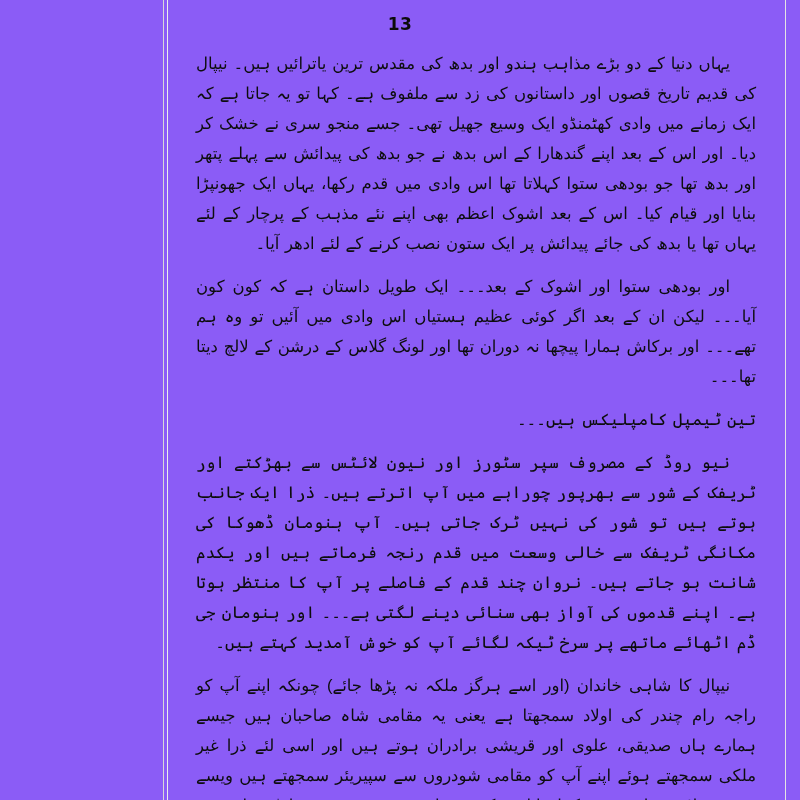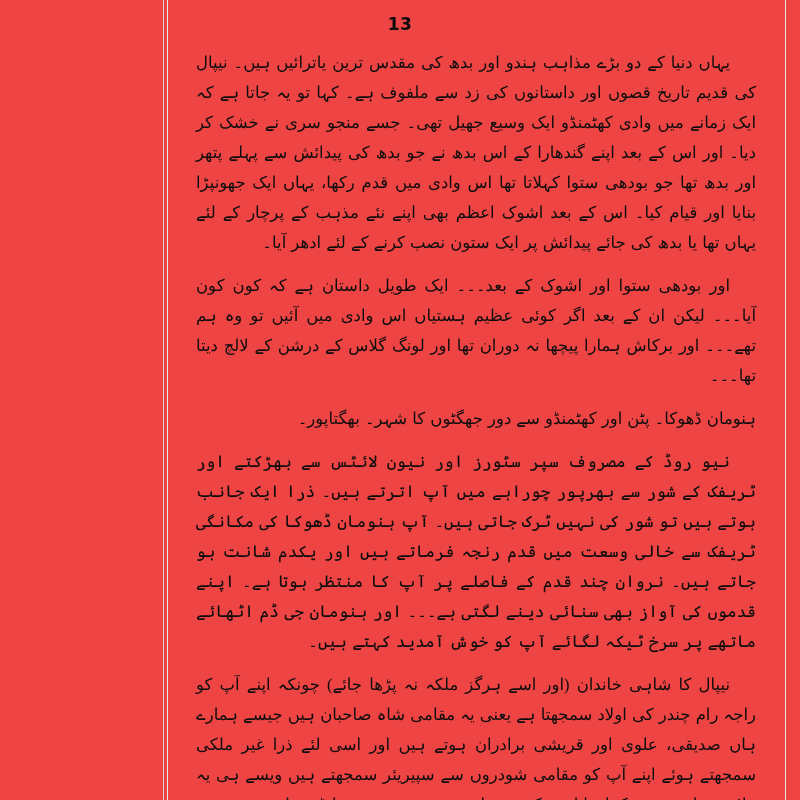--- a/index.html
+++ b/index.html
@@ -11,21 +11,21 @@
     width: 800px;
     height: 800px;
     overflow: hidden;
     font-family: "DejaVu Sans", sans-serif;
     color: #111111;
   }
   .page {
     position: relative;
     width: 800px;
     height: 800px;
-    background: #ef4444;
+    background: #8b5cf6;
   }
   
   .edge-left {
     position: absolute;
     left: 163px;
     top: 0;
     width: 1px;
     height: 800px;
     background: #d8d8d8;
   }
@@ -61,21 +61,21 @@
     position: absolute;
     top: 48px;
     left: 196px;
     width: 560px;
     direction: rtl;
     text-align: justify;
     text-align-last: right;
     unicode-bidi: embed;
   }
   .para {
-    font-family: Liberation Serif, serif;
+    font-family: Liberation Sans, sans-serif;
     font-size: 16.5px;
     line-height: 30px;
     color: #0d0d0d;
     margin: 0 0 13px 0;
     text-indent: 26px;
     word-spacing: 1px;
   }
   .para.no-indent {
     text-indent: 0;
   }
@@ -93,17 +93,17 @@
 <div class="page">
   <div class="edge-left"></div>
   <div class="edge-left2"></div>
   <div class="edge-right"></div>
 
   <div class="page-number">13</div>
 
   <div class="text-block">
     <p class="para">یہاں دنیا کے دو بڑے مذاہب ہندو اور بدھ کی مقدس ترین یاترائیں ہیں۔ نیپال کی قدیم تاریخ قصوں اور داستانوں کی زد سے ملفوف ہے۔ کہا تو یہ جاتا ہے کہ ایک زمانے میں وادی کھٹمنڈو ایک وسیع جھیل تھی۔ جسے منجو سری نے خشک کر دیا۔ اور اس کے بعد اپنے گندھارا کے اس بدھ نے جو بدھ کی پیدائش سے پہلے پتھر اور بدھ تھا جو بودھی ستوا کہلاتا تھا اس وادی میں قدم رکھا، یہاں ایک جھونپڑا بنایا اور قیام کیا۔ اس کے بعد اشوک اعظم بھی اپنے نئے مذہب کے پرچار کے لئے یہاں تھا یا بدھ کی جائے پیدائش پر ایک ستون نصب کرنے کے لئے ادھر آیا۔</p>
     <p class="para">اور بودھی ستوا اور اشوک کے بعد۔۔۔ ایک طویل داستان ہے کہ کون کون آیا۔۔۔ لیکن ان کے بعد اگر کوئی عظیم ہستیاں اس وادی میں آئیں تو وہ ہم تھے۔۔۔ اور برکاش ہمارا پیچھا نہ دوران تھا اور لونگ گلاس کے درشن کے لالچ دیتا تھا۔۔۔</p>
-    <p class="para center-ish">ہنومان ڈھوکا۔ پٹن اور کھٹمنڈو سے دور جھگٹوں کا شہر۔ بھگتاپور۔</p>
+    <p class="para center-ish">تین ٹیمپل کامپلیکس ہیں۔۔۔</p>
     <p class="para">نیو روڈ کے مصروف سپر سٹورز اور نیون لائٹس سے بھڑکتے اور ٹریفک کے شور سے بھرپور چوراہے میں آپ اترتے ہیں۔ ذرا ایک جانب ہوتے ہیں تو شور کی نہیں ٹرک جاتی ہیں۔ آپ ہنومان ڈھوکا کی مکانگی ٹریفک سے خالی وسعت میں قدم رنجہ فرماتے ہیں اور یکدم شانت ہو جاتے ہیں۔ نروان چند قدم کے فاصلے پر آپ کا منتظر ہوتا ہے۔ اپنے قدموں کی آواز بھی سنائی دینے لگتی ہے۔۔۔ اور ہنومان جی ڈم اٹھائے ماتھے پر سرخ ٹیکہ لگائے آپ کو خوش آمدید کہتے ہیں۔</p>
     <p class="para">نیپال کا شاہی خاندان (اور اسے ہرگز ملکہ نہ پڑھا جائے) چونکہ اپنے آپ کو راجہ رام چندر کی اولاد سمجھتا ہے یعنی یہ مقامی شاہ صاحبان ہیں جیسے ہمارے ہاں صدیقی، علوی اور قریشی برادران ہوتے ہیں اور اسی لئے ذرا غیر ملکی سمجھتے ہوئے اپنے آپ کو مقامی شودروں سے سپیریئر سمجھتے ہیں ویسے ہی یہ ملا حضرات ہیں۔ کہا جاتا ہے کہ ہنومان جی یعنی مقدس بانڈر صاحب نے سری لنکا کے بن باس کے دوران راجہ رام چندر کے ساتھ نہایت شفقت برتی تھی اور ان کے لئے پورے کے پورے سالم پیاز۔ یعنی</p>
   </div>
 </div>
 
 </body></html>

